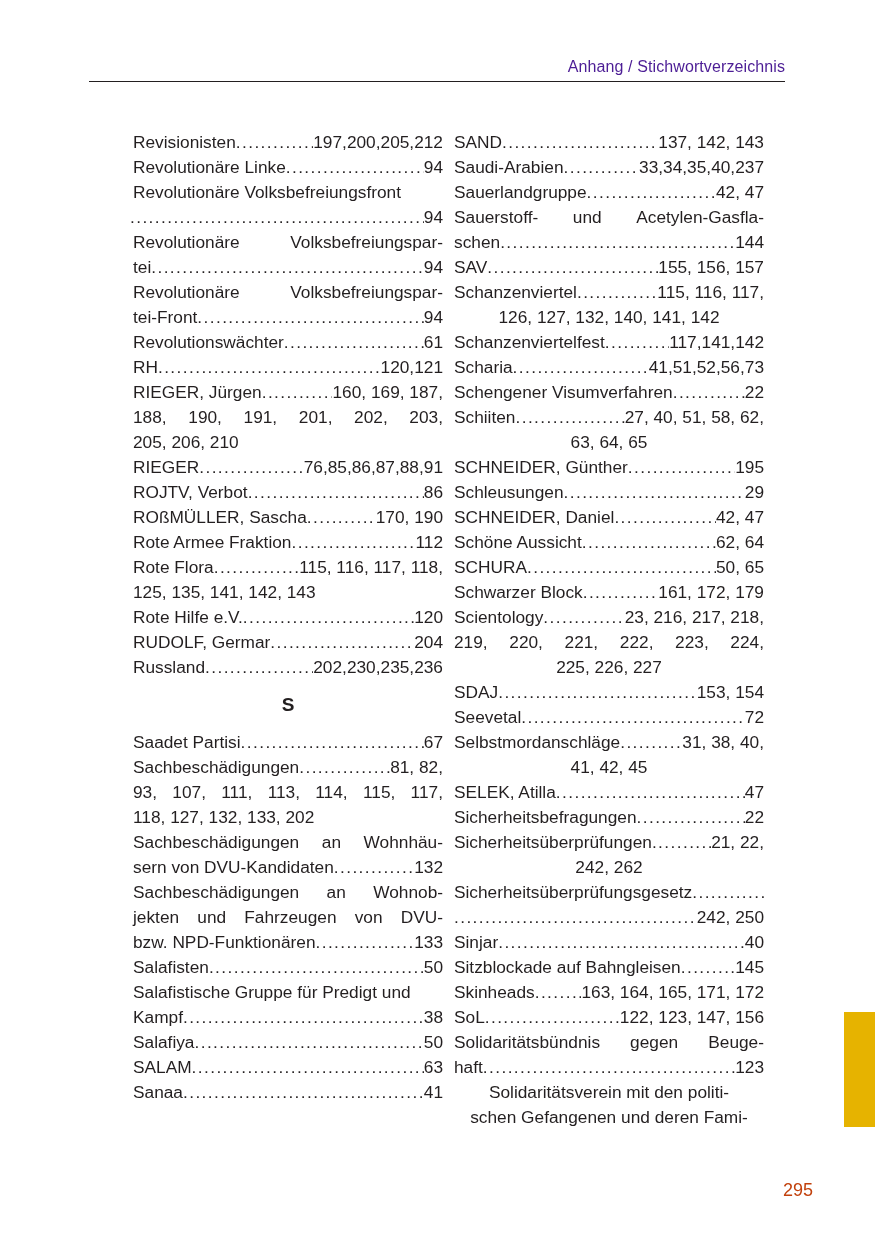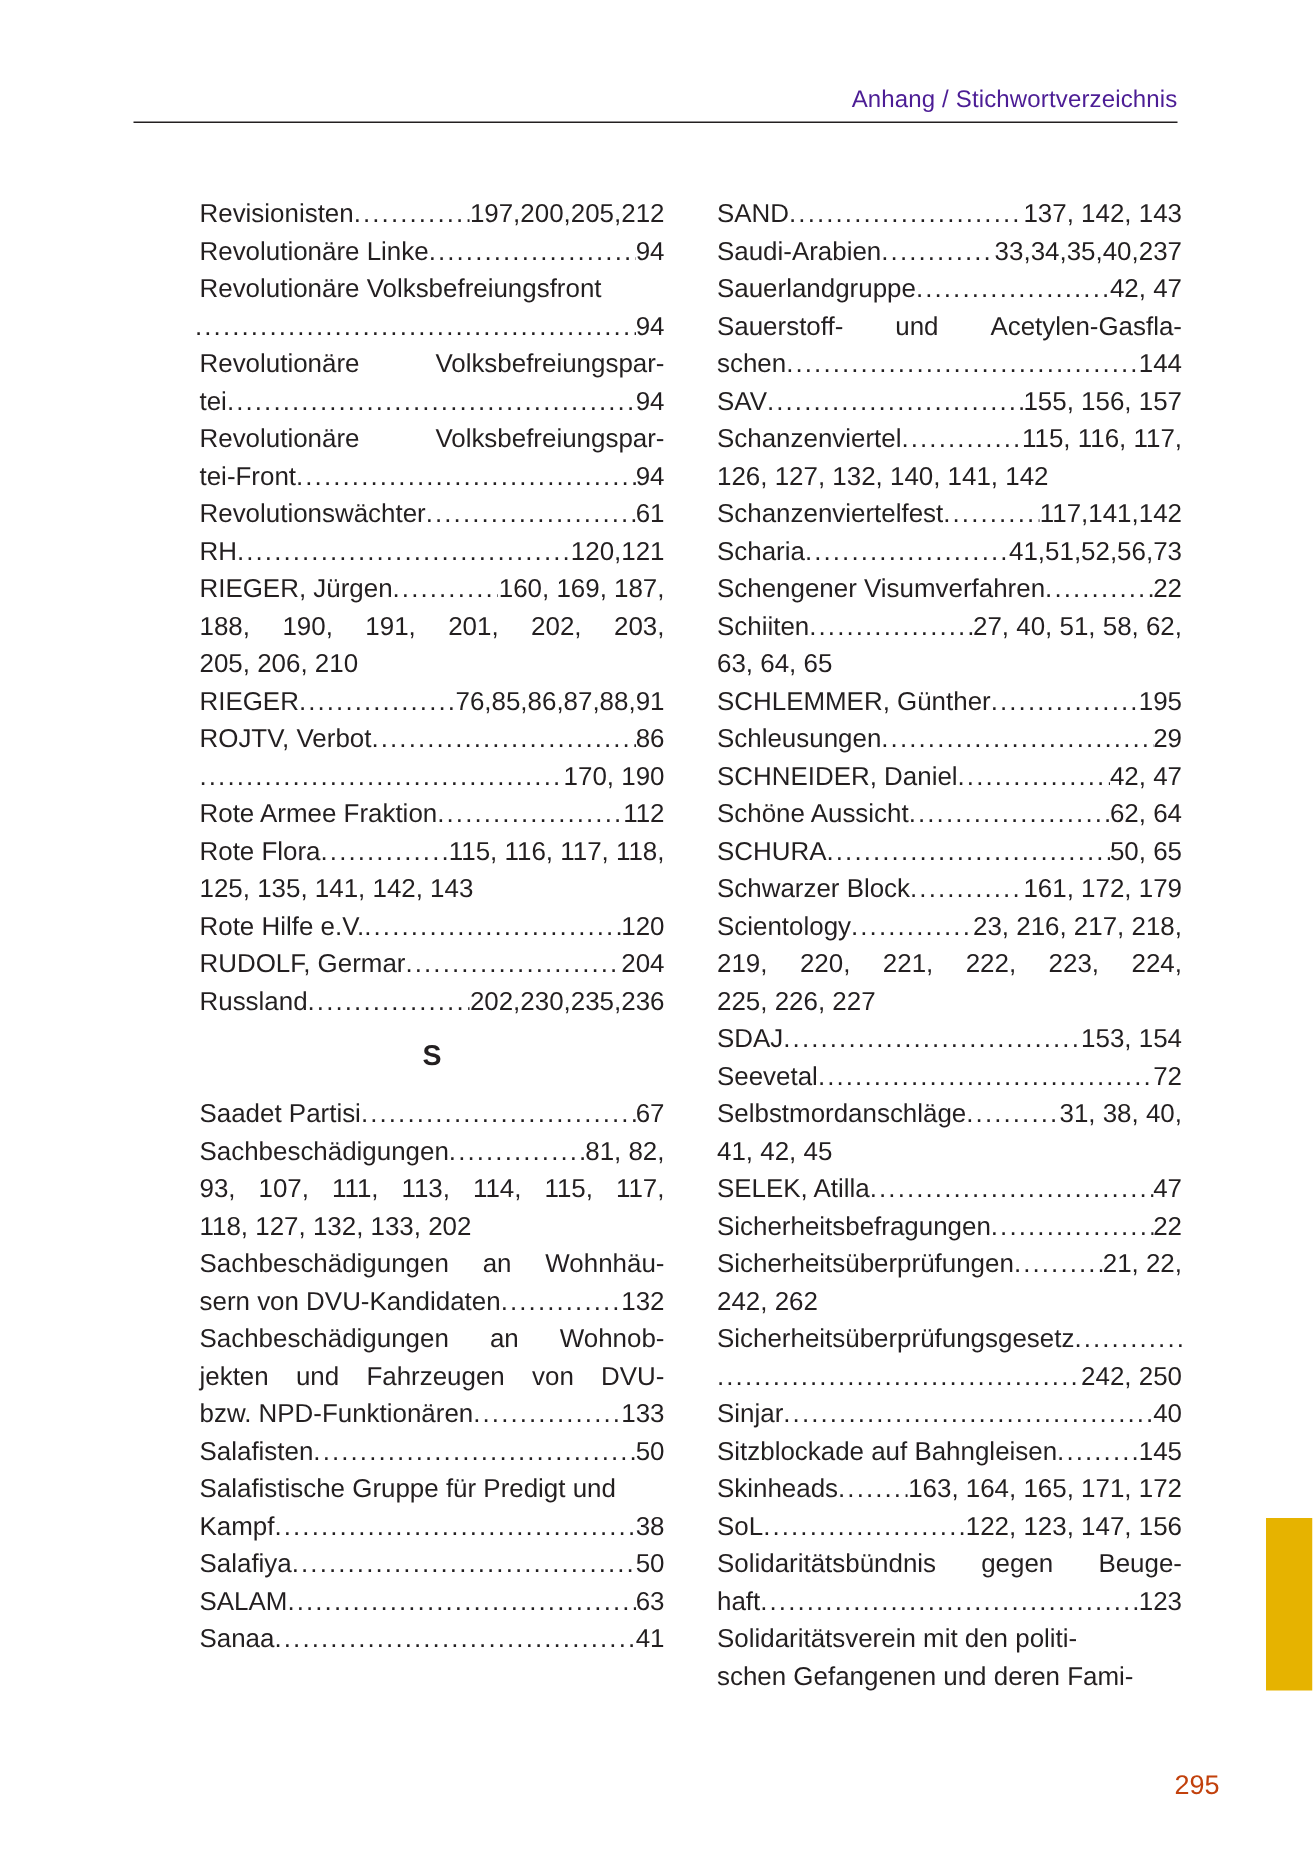--- a/index.html
+++ b/index.html
@@ -13,21 +13,21 @@
   }
   .head-rule {
     position: absolute; left: 89px; top: 81px; width: 696px; height: 0;
     border-top: 1.3px solid #231f20;
   }
   .col {
     position: absolute; top: 130px; width: 310px;
     font-size: 17.3px; line-height: 25px;
   }
   .col-left { left: 133px; }
-  .col-right { left: 478px; }
+  .col-right { left: 454px; text-align: center; }
   .line { display: block; white-space: nowrap; height: 25px; }
   .line.out { margin-left: -3px; }
   .ent { display: flex; white-space: nowrap; }
   .ent .t { flex: 0 0 auto; }
   .ent .d { flex: 1 1 auto; overflow: hidden; letter-spacing: 1.4px; }
   .ent .d::before { content: "......................................................................................................................"; }
   .ent .p { flex: 0 0 auto; }
   .just { display: flex; justify-content: space-between; white-space: nowrap; }
   .letter {
     text-align: center; font-weight: bold; font-size: 19px; height: 50px; line-height: 50px;
@@ -110,20 +110,21 @@
       <span class="t">RIEGER</span>
       <span class="d"></span>
       <span class="p">76,85,86,87,88,91</span>
     </div>
     <div class="line ent">
       <span class="t">ROJTV, Verbot</span>
       <span class="d"></span>
       <span class="p">86</span>
     </div>
     <div class="line ent">
+      <span class="t">ROßMÜLLER, Sascha</span>
       <span class="d"></span>
       <span class="p">170, 190</span>
     </div>
     <div class="line ent">
       <span class="t">Rote Armee Fraktion</span>
       <span class="d"></span>
       <span class="p">112</span>
     </div>
     <div class="line ent">
       <span class="t">Rote Flora</span>
@@ -273,21 +274,21 @@
       <span class="d"></span>
       <span class="p">22</span>
     </div>
     <div class="line ent">
       <span class="t">Schiiten</span>
       <span class="d"></span>
       <span class="p">27, 40, 51, 58, 62,</span>
     </div>
     <div class="line">63, 64, 65</div>
     <div class="line ent">
-      <span class="t">SCHLEMMER, Günther</span>
+      <span class="t">SCHNEIDER, Günther</span>
       <span class="d"></span>
       <span class="p">195</span>
     </div>
     <div class="line ent">
       <span class="t">Schleusungen</span>
       <span class="d"></span>
       <span class="p">29</span>
     </div>
     <div class="line ent">
       <span class="t">SCHNEIDER, Daniel</span>

